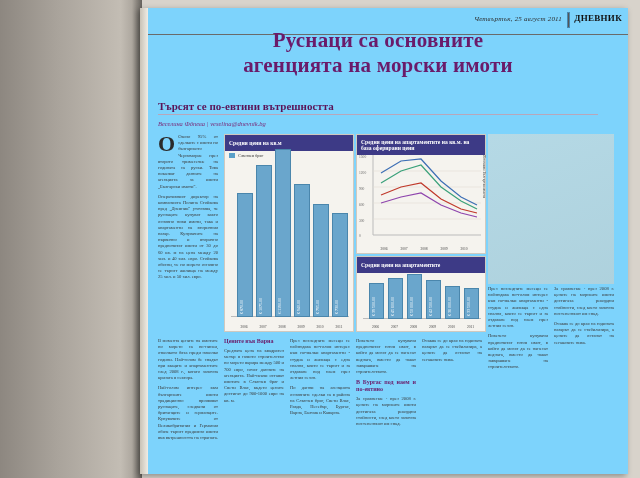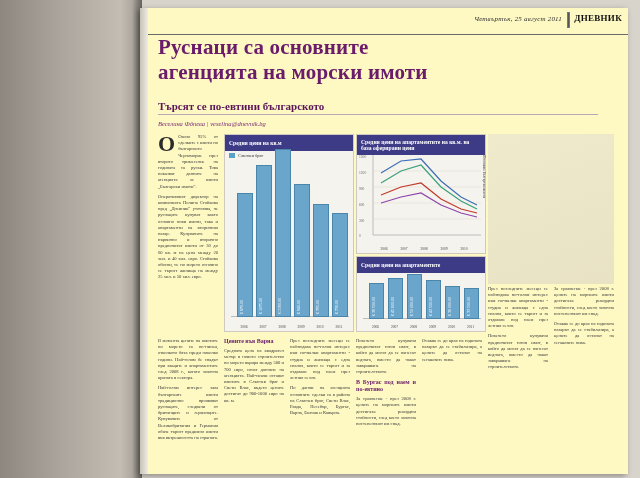--- a/index.html
+++ b/index.html
@@ -8,21 +8,21 @@
     background:#b9b3ac;
     font-family:"Liberation Serif", serif;
   }
   .page{
     position:absolute;left:0;top:0;width:640px;height:478px;
     background:#d8d3cb;
   }
   
   .sheet{
     position:absolute;left:140px;top:8px;width:488px;height:466px;
-    background:#fef9c3;
+    background:#7dd3fc;
     box-shadow:-2px 2px 6px rgba(0,0,0,.35);
   }
   .sheet:before{
     content:"";position:absolute;left:0;top:0;width:8px;height:100%;
     background:linear-gradient(90deg,#c8c2b6,#efece4);
   }
   
   .gutter{
     position:absolute;left:0;top:0;width:142px;height:478px;
     background:linear-gradient(90deg,#8d8780 0%,#a9a39b 40%,#c3bdb4 85%,#9b958d 100%);
@@ -44,21 +44,21 @@
   .masthead .brand{
     position:absolute;right:6px;top:5px;
     font-size:9px;font-weight:bold;color:#111;
     letter-spacing:.3px;
   }
   .masthead .bar{
     position:absolute;right:58px;top:4px;width:1px;height:14px;background:#555;
   }
   
   .headline{
-    position:absolute;left:18px;top:27px;width:440px;
+    position:absolute;left:18px;top:20px;width:440px;text-align:center;
   }
   .headline h1{
     margin:0;
     font-size:21px;line-height:25px;
     color:#6a1b6a;
     font-family:"Liberation Serif", serif;
     font-weight:bold;
     letter-spacing:.2px;
   }
   .subhead{
@@ -154,21 +154,21 @@
     </div>
 
     <div class="headline">
       <h1>
         <span>Руснаци са основните</span><br>
         <span>агенцията на морски имоти</span>
       </h1>
     </div>
 
     <div class="rule"></div>
-    <div class="subhead">Търсят се по-евтини българското</div>
+    <div class="subhead">Търсят се по-евтини вътрешността</div>
     <div class="byline">Веселина Фönева | veselina@dnevnik.bg</div>
 
     <div class="photo-ghost"></div>
 
     <div class="col c1">
       <p><span class="dropcap">О</span><span>Около 95% от сделките с имоти по българското Черноморие през второто тримесечие на годината са руски. Това показват данните на агенцията за имоти „Български имоти“.</span></p>
       <p>Оперативният директор на компанията Полина Стойкова пред „Дневник“ уточнява, че руснаците купуват както основно нови имоти, така и апартаменти на вторичния пазар. Купувачите на първично и вторично предпочитат имоти от 30 до 60 кв. м на цена между 20 хил. и 40 хил. евро. Стойкова обясни, че по морето основно се търсят жилища на между 25 хил. и 50 хил. евро.</p>
     </div>
 
     <div class="chartbox chart1">

